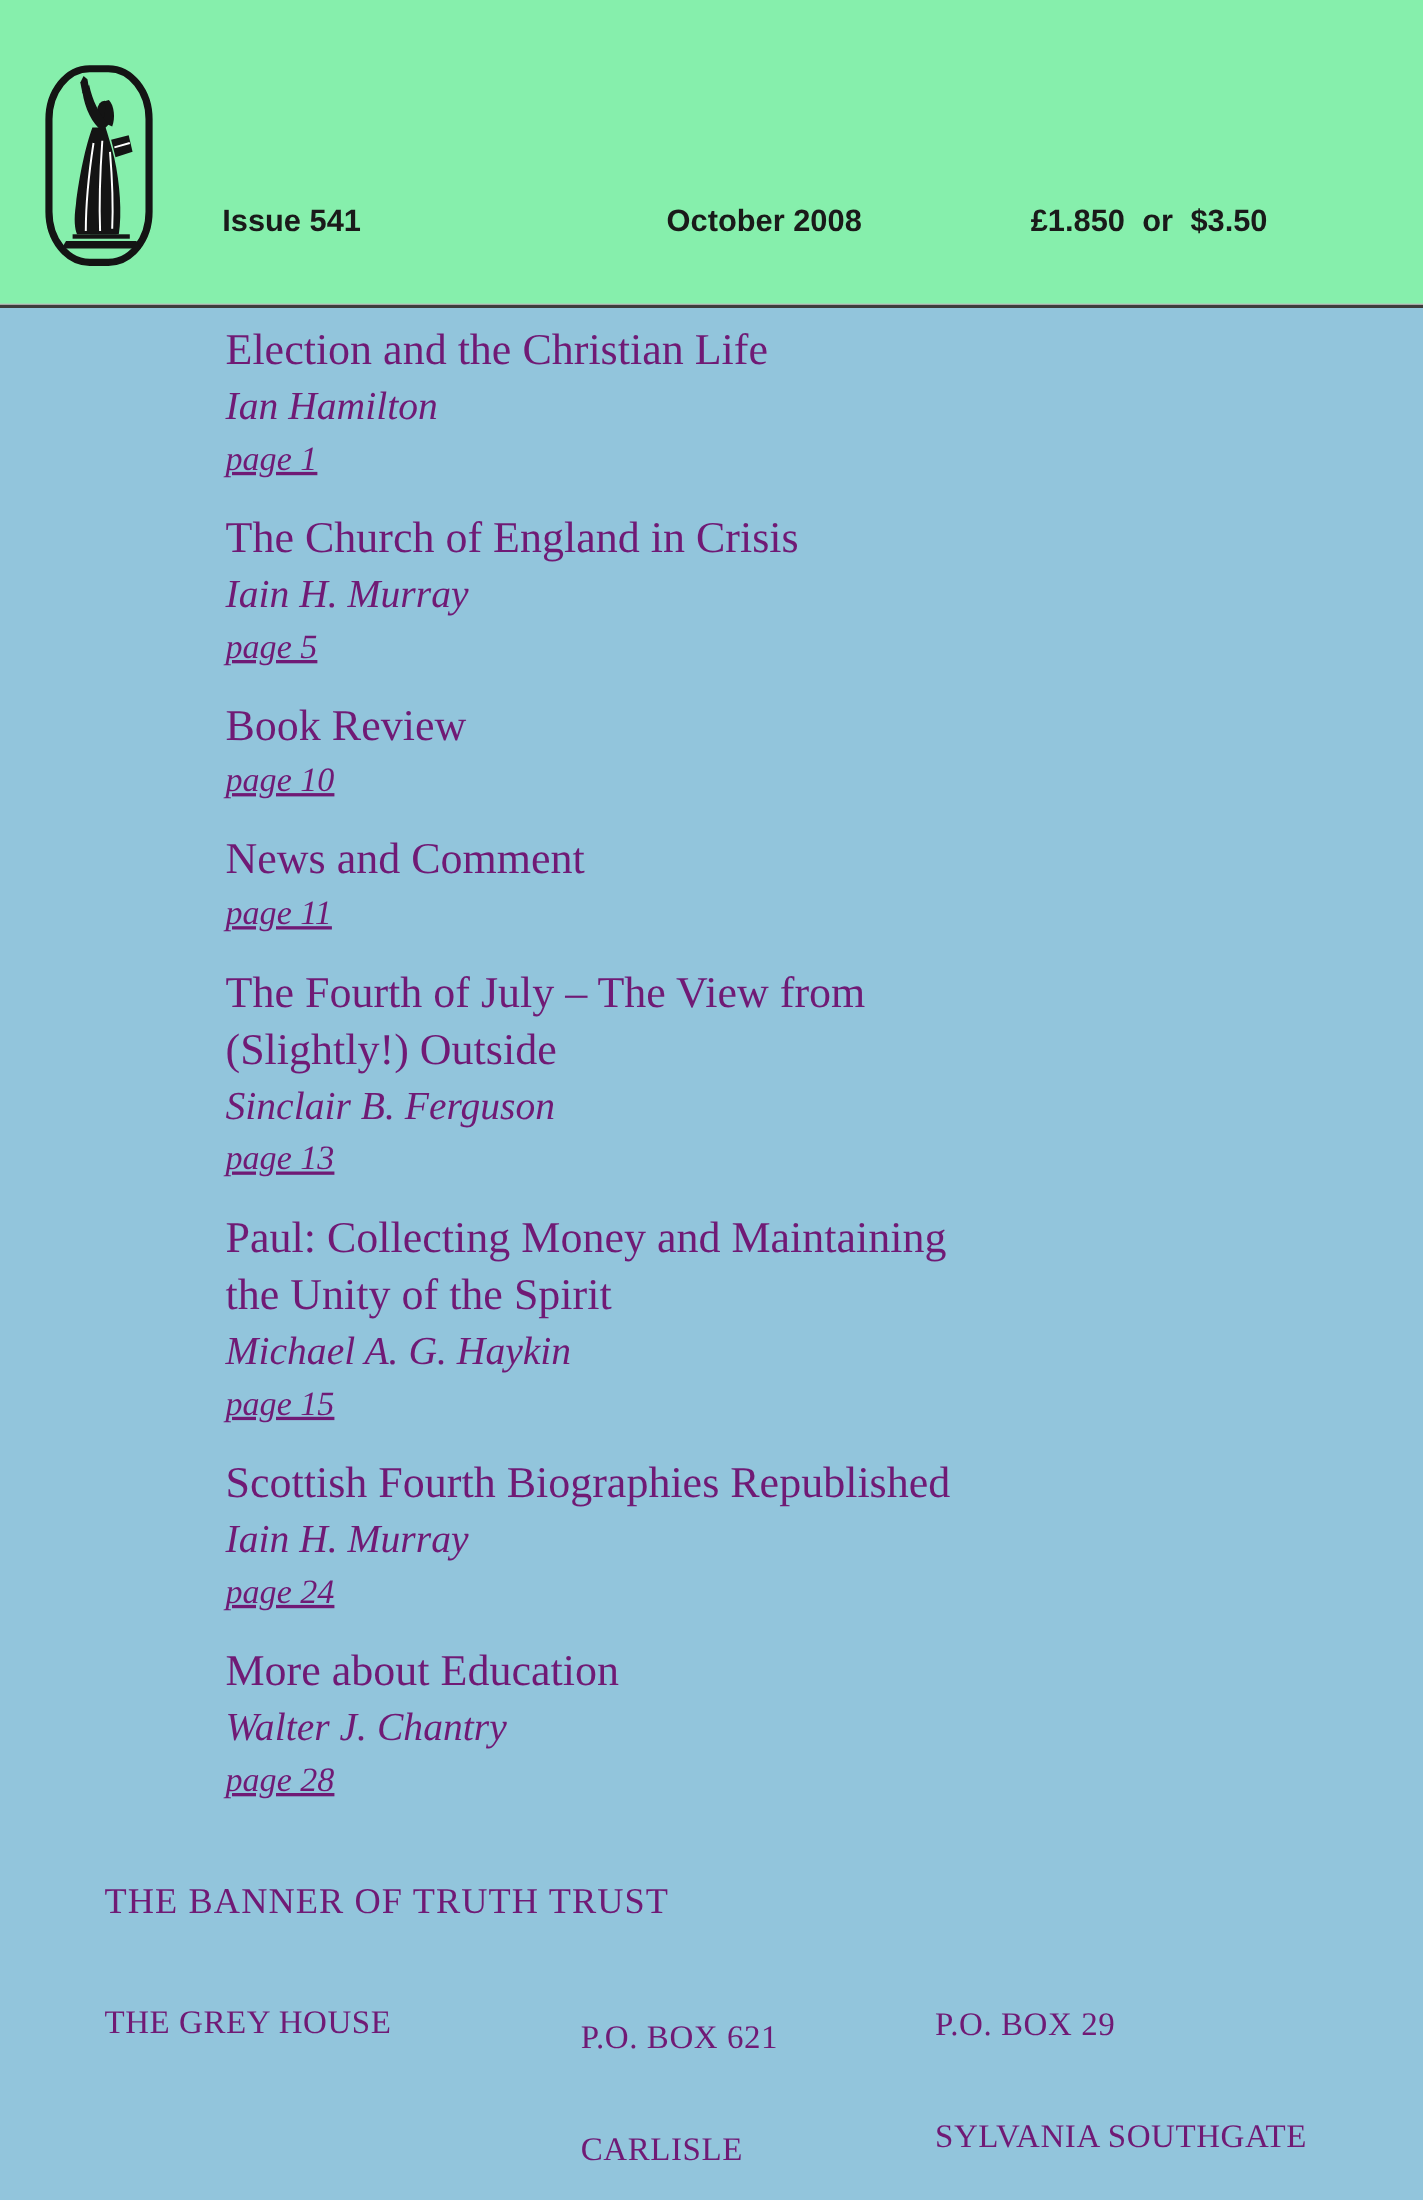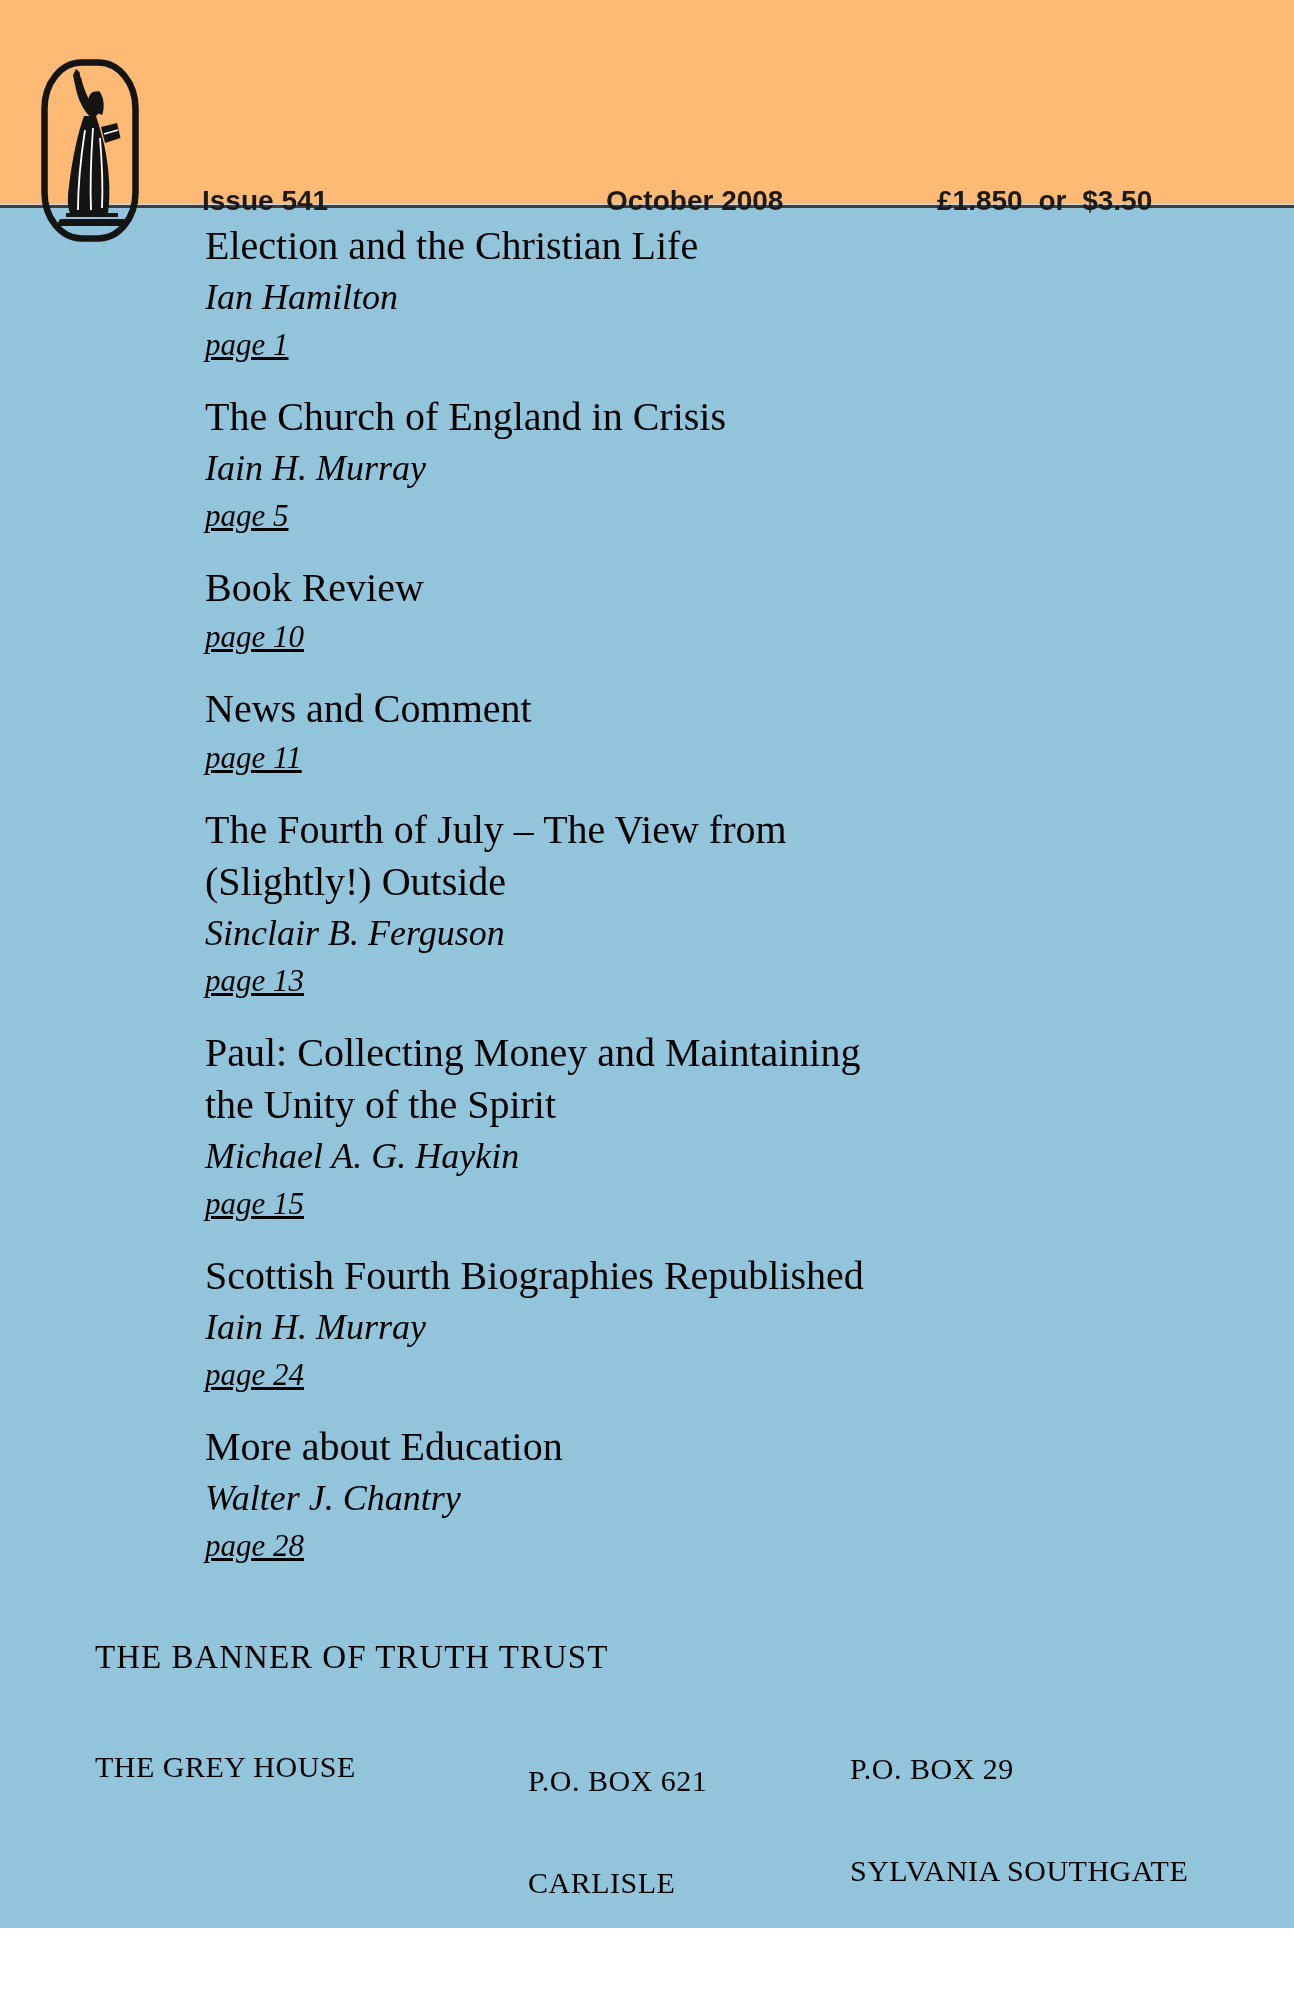--- a/index.html
+++ b/index.html
@@ -7,21 +7,21 @@
     position: relative;
     width: 1294px;
     height: 2000px;
     margin: 0 auto;
     background: #ffffff;
     overflow: hidden;
     font-family: "Liberation Serif", serif;
   }
 
   
-  .header { position: relative; height: 204px; background: #fdba74; padding-left: 48px; }
+  .header { position: relative; height: 276px; background: #86efac; padding-left: 48px; }
   .logo {
     position: absolute; left: 40px; top: 58px;
     width: 100px; height: 185px;
   }
   .header-text {
     position: absolute; top: 185px;
     font-family: "Liberation Sans", sans-serif;
     font-weight: bold; font-size: 28px; line-height: 32px;
     color: #1a1a1a; white-space: pre;
   }
@@ -33,21 +33,21 @@
     height: 3px; background: #3d3d3d;
     border-top: 1px solid #d6d6d6;
   }
 
   
   .content {
     box-sizing: border-box;
     height: 1720px;
     background: #92c5dc;
     padding: 12px 50px 0 205px;
-    color: #000000;
+    color: #701a75;
   }
   .entry { margin-bottom: 24px; }
   .entry-title div { font-size: 40px; line-height: 52px; }
   .entry-author   { font-style: italic; font-size: 36px; line-height: 50px; }
   .entry-page     { font-style: italic; font-size: 31px; line-height: 45px; text-decoration: underline; }
 
   
   .footer {
     position: relative;
     margin-left: -110px;   

